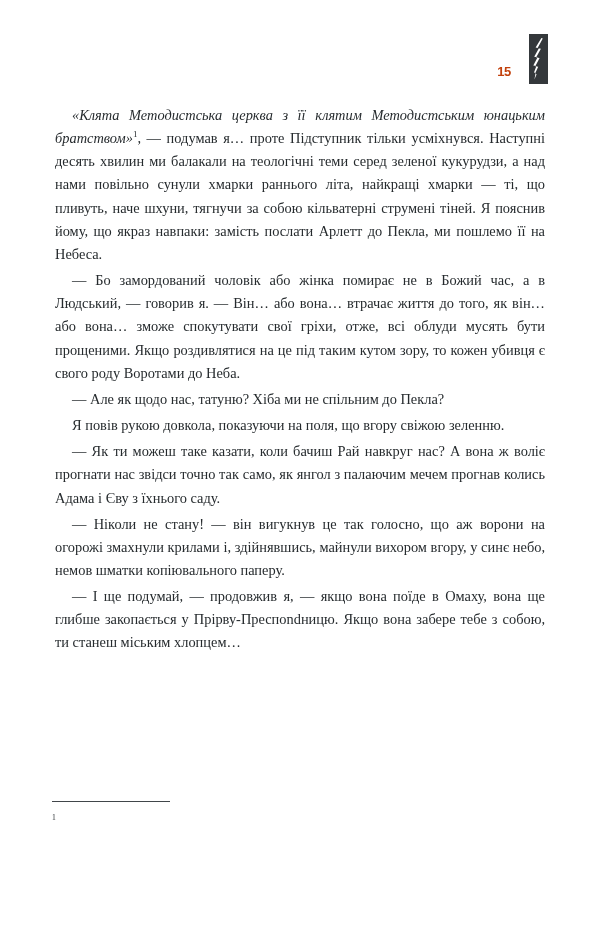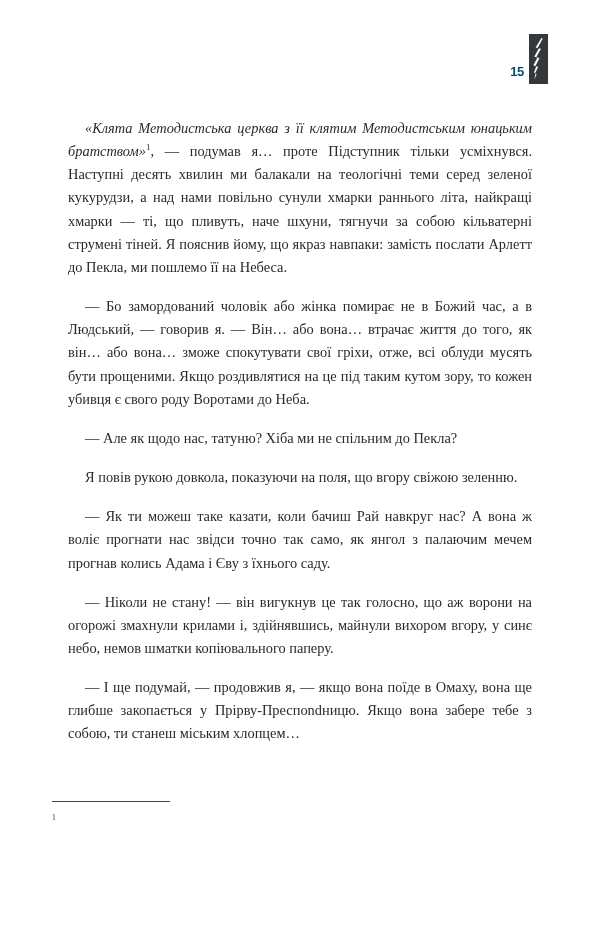--- a/index.html
+++ b/index.html
@@ -37,22 +37,22 @@
     top: 0;
     display: flex;
     align-items: center;
     height: 52px;
   }
   .folio {
     font-family: "Liberation Sans", "DejaVu Sans", sans-serif;
     font-weight: bold;
     font-size: 13px;
     letter-spacing: -0.3px;
-    color: #0c4a6e;
-    margin-right: 5px;
+    color: #c2410c;
+    margin-right: 18px;
     padding-top: 24px;
     line-height: 1;
   }
   .ornament {
     width: 19px;
     height: 50px;
     background: #34383b;
     position: relative;
     overflow: hidden;
   }
@@ -67,21 +67,21 @@
     left: 52px;
     width: 496px;
     font-size: 14.4px;
     line-height: 23.15px;
     text-align: justify;
     text-justify: inter-word;
     color: #262b2e;
     hyphens: manual;
   }
   .body-text p {
-    margin: 16px;
+    margin: 3px;
     text-indent: 17px;
   }
   .body-text p .ital {
     font-style: italic;
   }
   sup.fnref {
     font-size: 9px;
     vertical-align: super;
     line-height: 0;
   }

